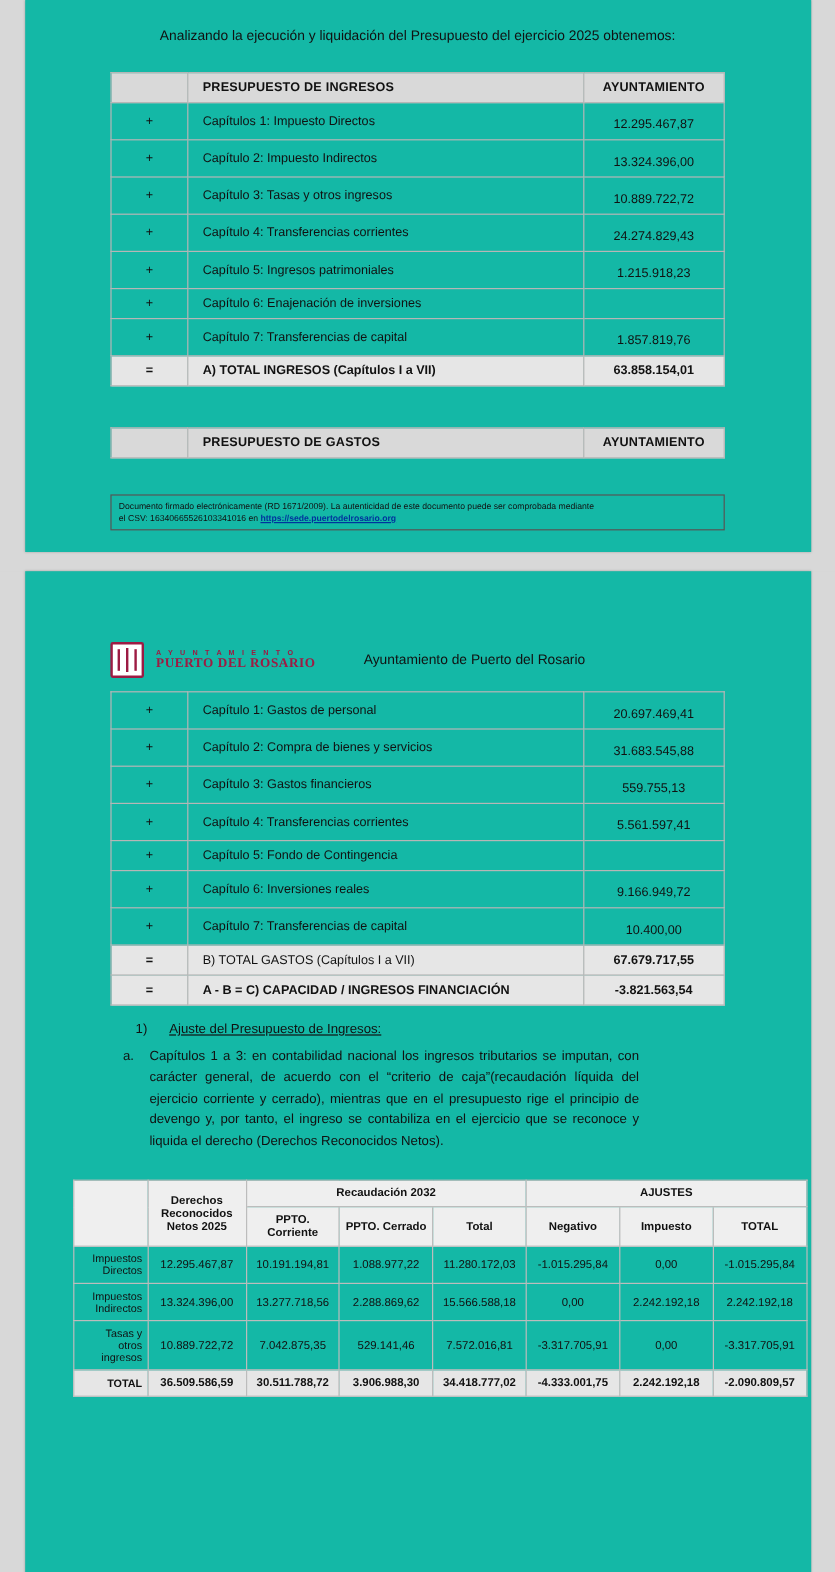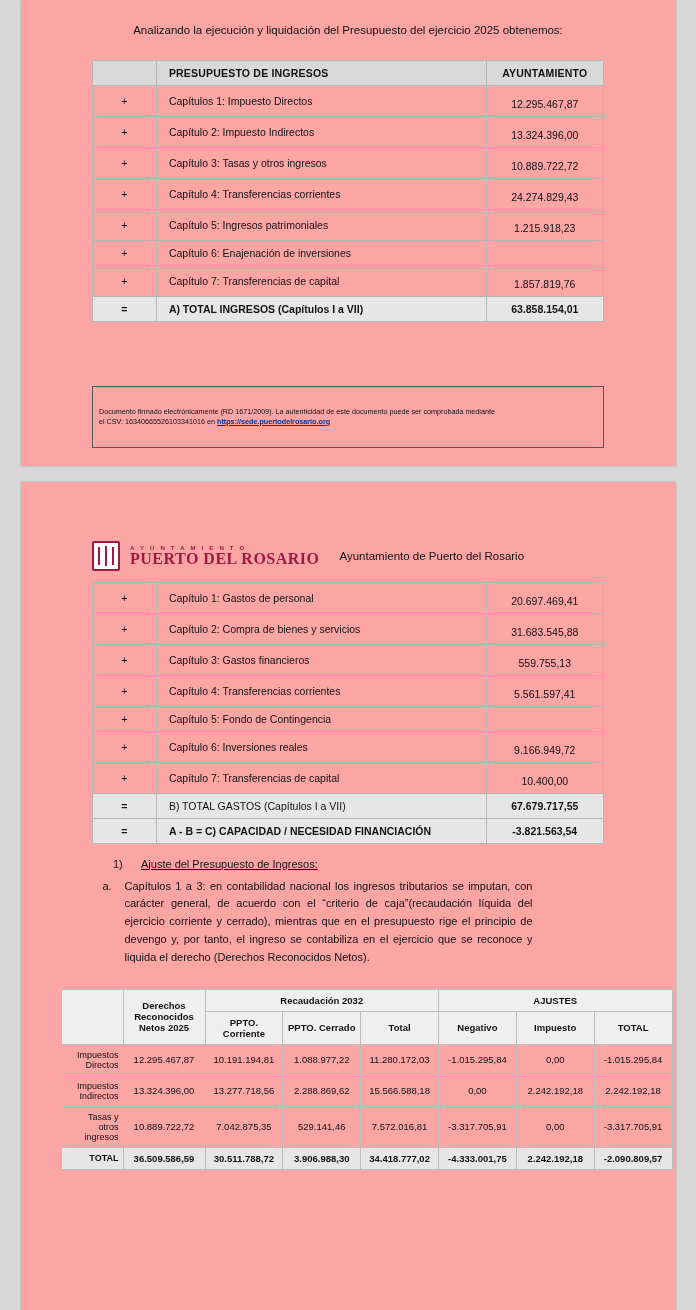--- a/index.html
+++ b/index.html
@@ -8,21 +8,21 @@
     background: #d8d8d8;
     font-family: "Liberation Sans", sans-serif;
   }
   .page-wrap {
     width: 696px;
     min-height: 1310px;
     position: relative;
     background: #d8d8d8;
   }
   .sheet {
-    background: #fca5a5;
+    background: #14b8a6;
     width: 655px;
     margin: 0 auto;
     position: relative;
     box-shadow: 0 0 2px rgba(0,0,0,0.25);
   }
   .sheet1 { padding: 14px 40px 18px 40px; min-height: 460px; }
   .gap { height: 16px; background: #d8d8d8; }
   .sheet2 { padding: 60px 40px 10px 40px; min-height: 840px; }
 
   .intro {
@@ -64,21 +64,21 @@
   }
   .row-total td.col-sign { font-weight: bold; }
   .hdr-row td.col-concept { text-align: left; }
   .hdr-row td.col-amount { text-align: center; }
   .spacer-tbl { height: 34px; }
 
   .csvbox {
     border: 1px solid #555;
     width: 512px;
     margin: 30px auto 0 auto;
-    padding: 20px 6px;
+    padding: 4px 6px;
     font-size: 7.2px;
     line-height: 1.35;
     color: #111;
   }
   .csvbox a { color: #00339e; text-decoration: underline; font-weight: bold; }
 
   
   .logo-row {
     width: 512px;
     margin: 0 auto;
@@ -109,25 +109,25 @@
     position: absolute;
     left: 11px; top: 3px;
     width: 2px; bottom: 3px;
     background: #9d1b43;
   }
   .logo-text { line-height: 1; }
   .logo-text .l1 {
     font-size: 6px; letter-spacing: 2.2px; color: #9d1b43; font-weight: bold;
   }
   .logo-text .l2 {
-    font-size: 16px; letter-spacing: 0.5px; color: #9d1b43; font-weight: bold;
+    font-size: 11px; letter-spacing: 0.5px; color: #9d1b43; font-weight: bold;
     font-family: "Liberation Serif", serif;
   }
   .entity-name {
-    font-size: 11.5px; color: #111; margin-left: 10px;
+    font-size: 11.5px; color: #111; margin-left: 30px;
   }
 
   .para {
     width: 512px; margin: 20px auto 0 auto;
     font-size: 11px; color: #111; line-height: 1.5;
   }
   .list-num {
     width: 470px; margin: 14px auto 0 auto;
     font-size: 11px; color: #111;
     display: flex; gap: 8px;
@@ -235,20 +235,29 @@
         <tr class="row-total">
           <td class="col-sign">=</td>
           <td class="col-concept">A) TOTAL INGRESOS (Capítulos I a VII)</td>
           <td class="col-amount">63.858.154,01</td>
         </tr>
       </tbody>
     </table>
 
     <div class="spacer-tbl"></div>
 
+    <table class="doc">
+      <tbody>
+        <tr class="hdr-row">
+          <td class="col-sign"></td>
+          <td class="col-concept">PRESUPUESTO DE GASTOS</td>
+          <td class="col-amount">AYUNTAMIENTO</td>
+        </tr>
+      </tbody>
+    </table>
 
     <div class="csvbox">
       <span>Documento firmado electrónicamente (RD 1671/2009). La autenticidad de este documento puede ser comprobada mediante</span><br>
       <span>el CSV: 16340665526103341016 en </span><a href="#">https://sede.puertodelrosario.org</a>
     </div>
   </div>
 
   <div class="gap"></div>
 
   <div class="sheet sheet2">
@@ -299,21 +308,21 @@
           <td class="col-concept">Capítulo 7: Transferencias de capital</td>
           <td class="col-amount amount">10.400,00</td>
         </tr>
         <tr class="row-total">
           <td class="col-sign">=</td>
           <td class="col-concept" style="font-weight:normal">B) TOTAL GASTOS (Capítulos I a VII)</td>
           <td class="col-amount" style="font-weight:bold">67.679.717,55</td>
         </tr>
         <tr class="row-total">
           <td class="col-sign">=</td>
-          <td class="col-concept">A - B = C)  CAPACIDAD / NECESIDAD FINANCIACIÓN</td>
+          <td class="col-concept">A - B = C)  CAPACIDAD / INGRESOS FINANCIACIÓN</td>
           <td class="col-amount">-3.821.563,54</td>
         </tr>
       </tbody>
     </table>
 
 
     <div class="list-num">
       <span class="marker">1)</span>
       <span class="txt"><u>Ajuste del Presupuesto de Ingresos:</u></span>
     </div>

